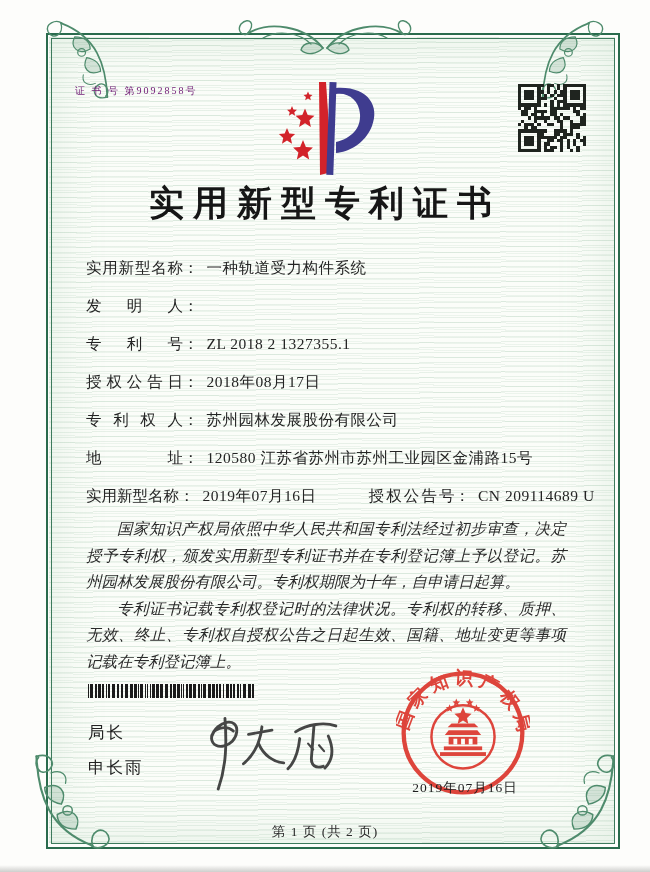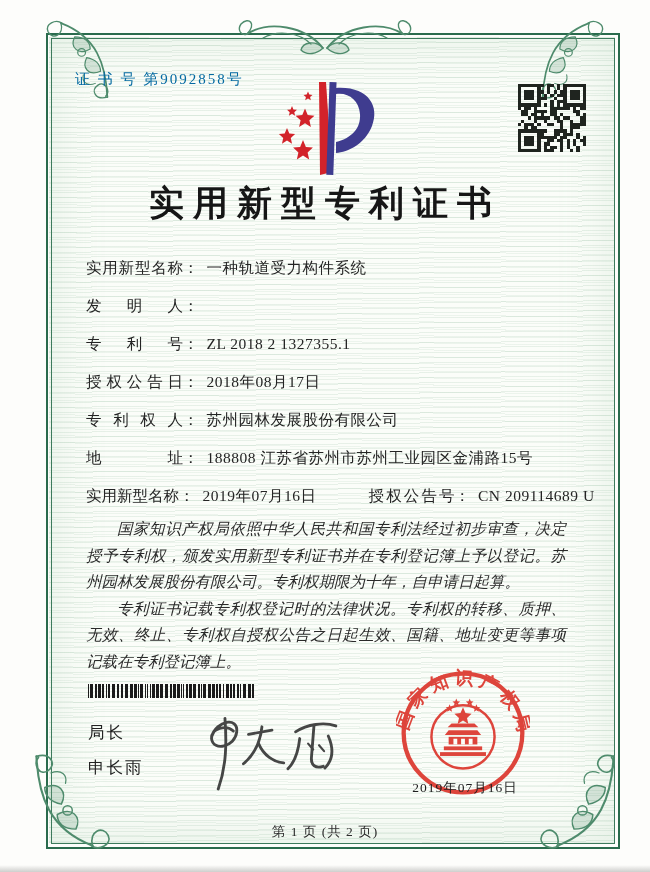--- a/index.html
+++ b/index.html
@@ -24,21 +24,21 @@
     border:2.5px solid #2a6b4d;}
   .frame-inner{position:absolute;left:3px;top:3px;right:3px;bottom:3px;
     border:1px solid #3c7a5c;}
   .flourish{position:absolute;width:86px;height:86px;}
   .fl-tl{left:30px;top:18px;transform:scale(-1,-1);} 
   .fl-tr{right:30px;top:18px;transform:scale(1,-1);}
   .fl-bl{left:26px;bottom:20px;width:104px;height:104px;}
   .fl-br{right:26px;bottom:20px;width:104px;height:104px;transform:scaleX(-1);}
   .top-ornament{position:absolute;left:237px;top:12px;width:176px;height:46px;}
 
-  .cert-no{position:absolute;left:75px;top:70px;font-size:15px;letter-spacing:2px;color:#0369a1;}
+  .cert-no{position:absolute;left:75px;top:84px;font-size:10px;letter-spacing:2px;color:#701a75;}
   .logo{position:absolute;left:256px;top:76px;width:138px;height:108px;}
   .qr{position:absolute;left:518px;top:84px;width:68px;height:68px;}
   .title{position:absolute;left:0;top:180px;width:100%;text-align:center;
     font-size:35px;font-weight:700;letter-spacing:9px;color:#161616;}
 
   .fields{position:absolute;left:86px;top:249px;width:490px;font-size:15.5px;color:#242424;}
   .frow{height:38px;display:flex;align-items:center;white-space:nowrap;}
   .flabel{display:inline-block;width:97px;text-align:justify;text-align-last:justify;}
   .fcolon{display:inline-block;margin-right:8px;}
   .fvalue{letter-spacing:.5px;}
@@ -407,21 +407,21 @@
         <span class="fvalue">2018年08月17日</span>
     </div>
     <div class="frow">
       <span class="flabel">专利权人</span>
         <span class="fcolon">：</span>
         <span class="fvalue">苏州园林发展股份有限公司</span>
     </div>
     <div class="frow">
       <span class="flabel">地址</span>
         <span class="fcolon">：</span>
-        <span class="fvalue">188808 江苏省苏州市苏州工业园区金浦路15号</span>
+        <span class="fvalue">120580 江苏省苏州市苏州工业园区金浦路15号</span>
     </div>
     <div class="frow">
       <span class="flabel">实用新型名称</span>
         <span class="fcolon">：</span>
         <span class="fvalue">2019年07月16日</span>
       <span class="grant-no">
         <span class="flabel">授权公告号</span>
           <span class="fcolon">：</span>
           <span class="fvalue">CN 209114689 U</span>
       </span>

